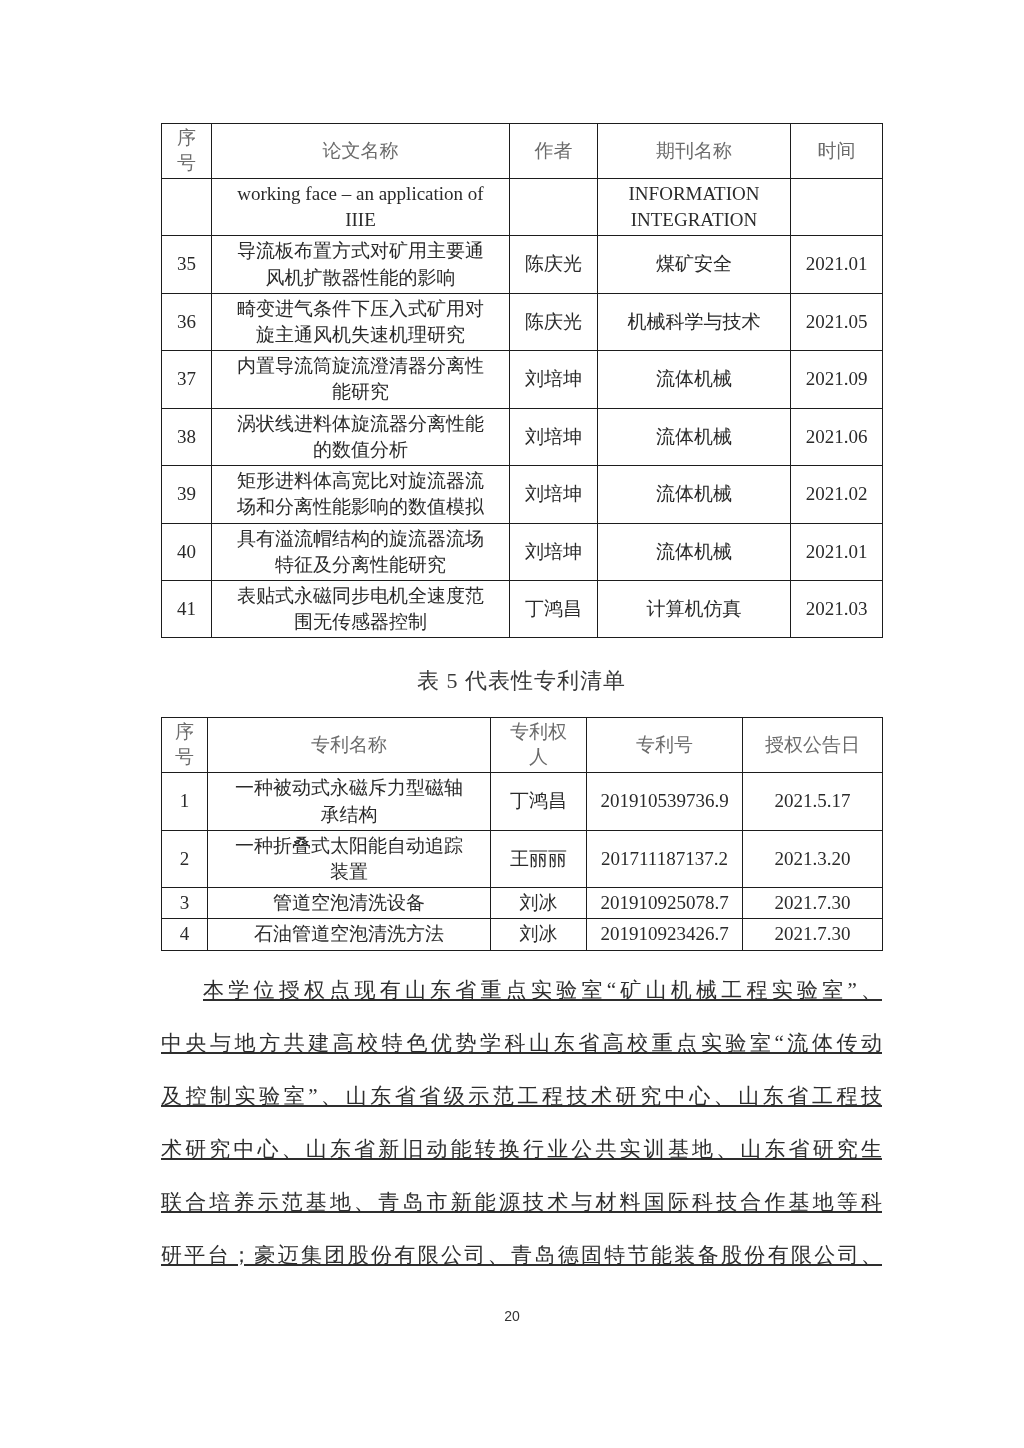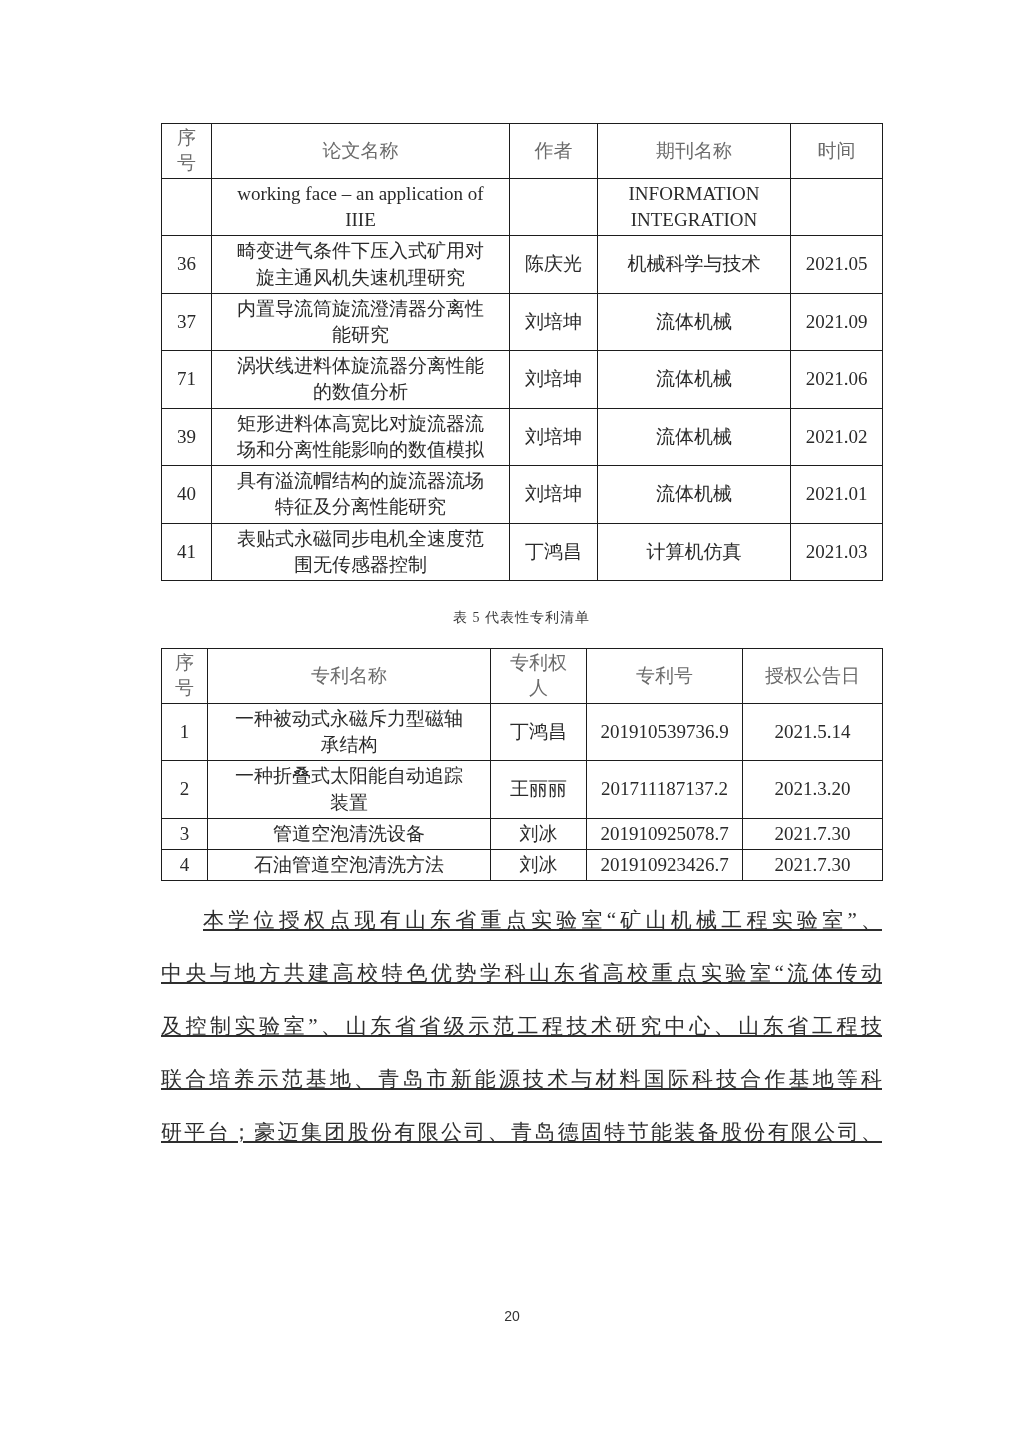--- a/index.html
+++ b/index.html
@@ -43,21 +43,21 @@
     white-space:pre-line;
   }
   td.title-center{
     text-align:center;
     white-space:pre-line;
     margin-top:28px;
   }
   .caption{
     margin-top:28px;
     text-align:center;
-    font-size:14px;
+    font-size:22px;
     color:#3a3a3a;
     letter-spacing:1px;
   }
   table.patents{margin-top:21px;}
   .section-heading{
     margin:27px 0 0 45px;
     font-family:"Liberation Sans","DejaVu Sans",sans-serif;
     font-weight:bold;
     font-size:23px;
     color:#1e1e1e;
@@ -113,37 +113,45 @@
       <tr>
         <td></td>
         <td class="title-left">working face – an application of
 IIIE</td>
         <td></td>
         <td class="title-center">INFORMATION
 INTEGRATION</td>
         <td></td>
       </tr>
       <tr>
+        <td>35</td>
+        <td class="title-left">导流板布置方式对矿用主要通
+风机扩散器性能的影响</td>
+        <td>陈庆光</td>
+        <td>煤矿安全</td>
+        <td>2021.01</td>
+      </tr>
+      <tr>
         <td>36</td>
         <td class="title-left">畸变进气条件下压入式矿用对
 旋主通风机失速机理研究</td>
         <td>陈庆光</td>
         <td>机械科学与技术</td>
         <td>2021.05</td>
       </tr>
       <tr>
         <td>37</td>
         <td class="title-left">内置导流筒旋流澄清器分离性
 能研究</td>
         <td>刘培坤</td>
         <td>流体机械</td>
         <td>2021.09</td>
       </tr>
       <tr>
-        <td>71</td>
+        <td>38</td>
         <td class="title-left">涡状线进料体旋流器分离性能
 的数值分析</td>
         <td>刘培坤</td>
         <td>流体机械</td>
         <td>2021.06</td>
       </tr>
       <tr>
         <td>39</td>
         <td class="title-left">矩形进料体高宽比对旋流器流
 场和分离性能影响的数值模拟</td>
@@ -187,21 +195,21 @@
         <th><span class="wrap3">专利权人</span></th>
         <th><span>专利号</span></th>
         <th><span>授权公告日</span></th>
       </tr>
       <tr>
         <td>1</td>
         <td class="title-center">一种被动式永磁斥力型磁轴
 承结构</td>
         <td>丁鸿昌</td>
         <td>201910539736.9</td>
-        <td>2021.5.14</td>
+        <td>2021.5.17</td>
       </tr>
       <tr>
         <td>2</td>
         <td class="title-center">一种折叠式太阳能自动追踪
 装置</td>
         <td>王丽丽</td>
         <td>201711187137.2</td>
         <td>2021.3.20</td>
       </tr>
       <tr>
@@ -219,20 +227,21 @@
         <td>2021.7.30</td>
       </tr>
     </tbody>
       </table>
 
 
     <div class="paragraph">
       <div class="para-line indent">本学位授权点现有山东省重点实验室“矿山机械工程实验室”、</div>
       <div class="para-line">中央与地方共建高校特色优势学科山东省高校重点实验室“流体传动</div>
       <div class="para-line">及控制实验室”、山东省省级示范工程技术研究中心、山东省工程技</div>
+      <div class="para-line">术研究中心、山东省新旧动能转换行业公共实训基地、山东省研究生</div>
       <div class="para-line">联合培养示范基地、青岛市新能源技术与材料国际科技合作基地等科</div>
       <div class="para-line">研平台；豪迈集团股份有限公司、青岛德固特节能装备股份有限公司、</div>
     </div>
 
   </div>
 
   <div class="page-number">20</div>
 </div>
 
 </body></html>

